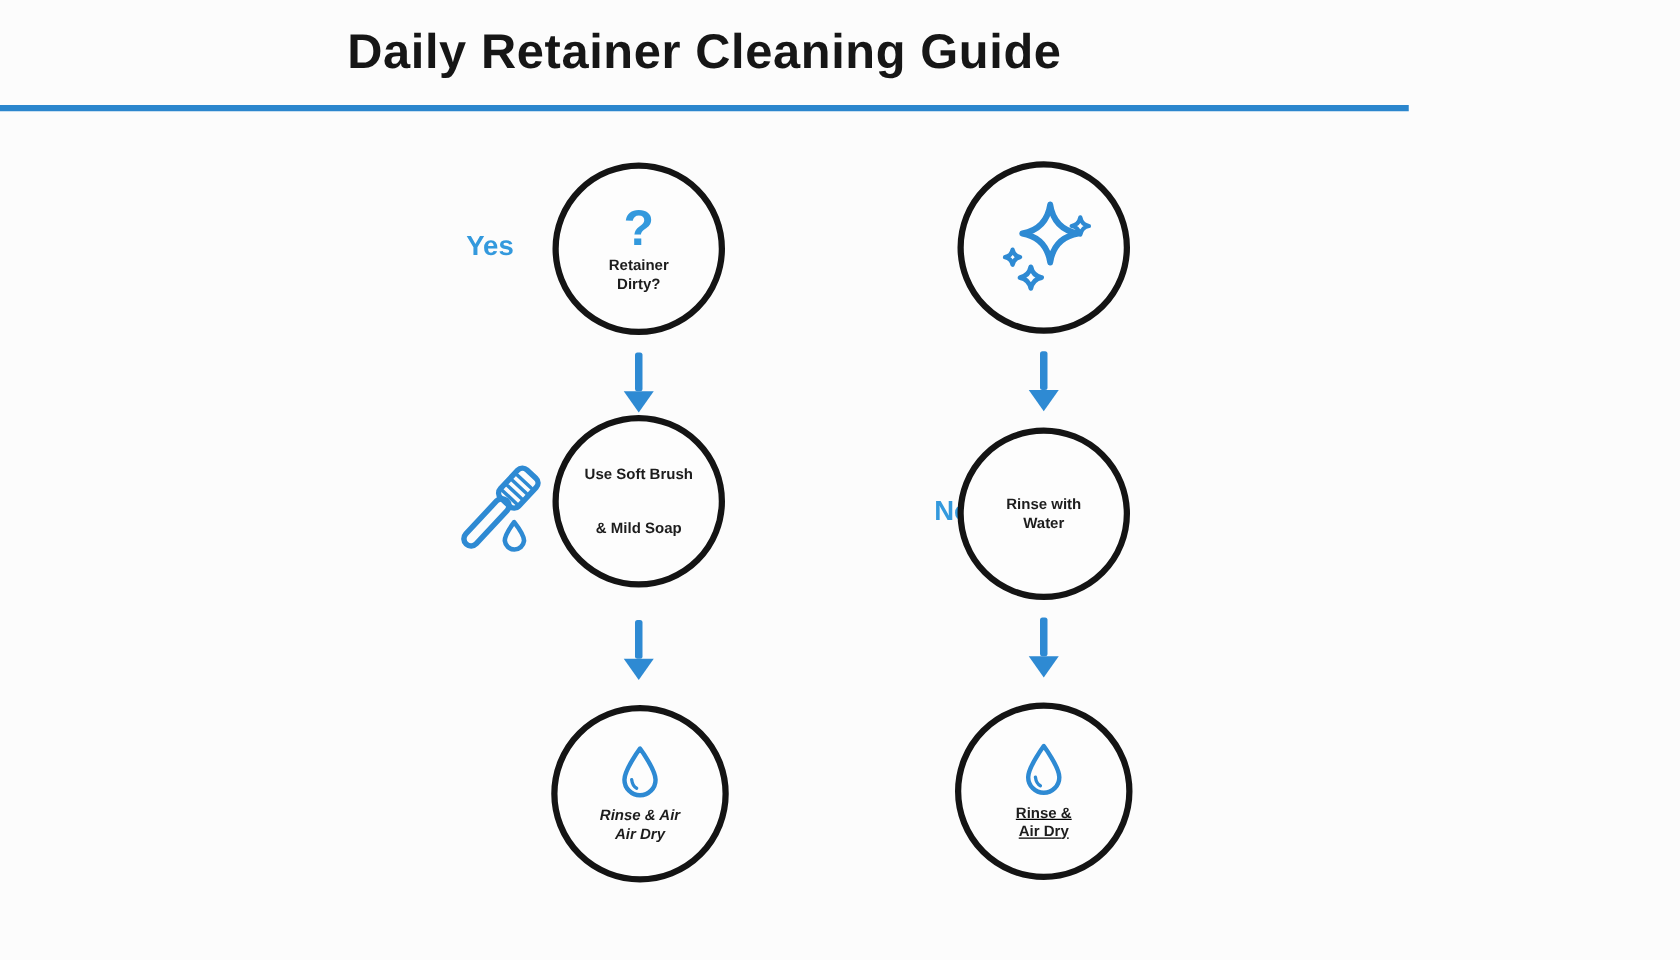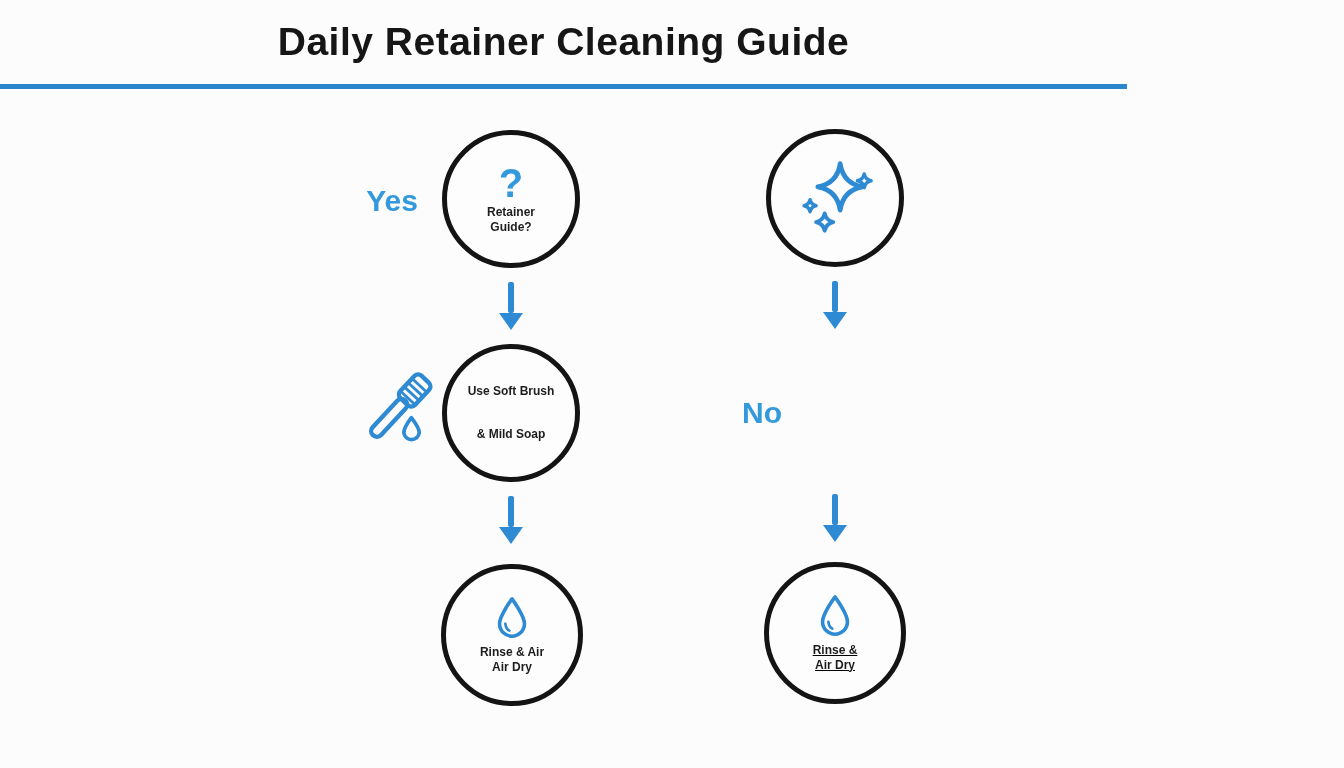--- a/index.html
+++ b/index.html
@@ -64,21 +64,21 @@
   .arrow .stem { width: 6px; height: 31px; background: var(--blue); border-radius: 2px; }
   .arrow .head {
     width: 0; height: 0;
     border-left: 12px solid transparent;
     border-right: 12px solid transparent;
     border-top: 17px solid var(--blue);
   }
 
   .branch-label {
     position: absolute;
-    font-size: 30px; font-weight: bold;
+    font-size: 22px; font-weight: bold;
     color: var(--blue-light);
     text-align: center;
   }
   #yes-label { left: 350px; top: 184px; width: 84px; }
   #no-label  { left: 724px; top: 396px; width: 76px; }
 
   .side-icon { position: absolute; }
   #toothbrush { left: 355px; top: 363px; }
 </style>
 </head>
@@ -88,39 +88,39 @@
 
   <div class="title">Daily Retainer Cleaning Guide</div>
   <div class="divider"></div>
 
   <div class="branch-label" id="yes-label">Yes</div>
   <div class="branch-label" id="no-label">No</div>
 
   <div class="node" style="left:442px; top:130px;">
     <div class="qmark">?</div>
     <div class="line">Retainer</div>
-    <div class="line">Guide?</div>
+    <div class="line">Dirty?</div>
   </div>
 
   <div class="arrow" style="left:499px; top:282px;">
     <div class="stem"></div>
       <div class="head"></div>
   </div>
 
-  <div class="node" style="left:442px; top:344px;gap:28px;">
+  <div class="node" style="left:442px; top:332px;gap:28px;">
     <div class="line">Use Soft Brush</div>
     <div class="line">&amp; Mild Soap</div>
   </div>
 
   <div class="arrow" style="left:499px; top:496px;">
     <div class="stem"></div>
       <div class="head"></div>
   </div>
 
-  <div class="node big" style="left:441px; top:564px;">
+  <div class="node big" style="left:441px; top:564px;font-style:italic;">
     <svg class="drop" width="32" height="43" viewBox="0 0 36 48" fill="none">
       <path d="M18 3 C18 3 4 22 4 31 A14 14 0 0 0 32 31 C32 22 18 3 18 3 Z" stroke="#2e8ad3" stroke-width="4" stroke-linejoin="round"></path>
       <path d="M10.5 31 C11 35 12.5 37.5 15 38.8" stroke="#2e8ad3" stroke-width="3" stroke-linecap="round"></path>
     </svg>
     <div class="line">Rinse &amp; Air</div>
     <div class="line">Air Dry</div>
   </div>
 
   <svg class="side-icon" id="toothbrush" width="88" height="90" viewBox="0 0 100 102" fill="none">
     <g transform="rotate(-47 50 48)" stroke="#2e8ad3" stroke-width="5" stroke-linejoin="round">
@@ -138,20 +138,24 @@
       <path d="M21 52 Q22.2 57.8 28 59 Q22.2 60.2 21 66 Q19.8 60.2 14 59 Q19.8 57.8 21 52 Z" stroke-width="4"></path>
       <path d="M38 68 Q39.7 76.3 48 78 Q39.7 79.7 38 88 Q36.3 79.7 28 78 Q36.3 76.3 38 68 Z" stroke-width="4.5"></path>
     </svg>
   </div>
 
   <div class="arrow" style="left:823px; top:281px;">
     <div class="stem"></div>
       <div class="head"></div>
   </div>
 
+  <div class="node" style="left:766px; top:342px;">
+    <div class="line">Rinse with</div>
+    <div class="line">Water</div>
+  </div>
 
   <div class="arrow" style="left:823px; top:494px;">
     <div class="stem"></div>
       <div class="head"></div>
   </div>
 
   <div class="node big" style="left:764px; top:562px;text-decoration:underline;">
     <svg class="drop" width="32" height="43" viewBox="0 0 36 48" fill="none">
       <path d="M18 3 C18 3 4 22 4 31 A14 14 0 0 0 32 31 C32 22 18 3 18 3 Z" stroke="#2e8ad3" stroke-width="4" stroke-linejoin="round"></path>
       <path d="M10.5 31 C11 35 12.5 37.5 15 38.8" stroke="#2e8ad3" stroke-width="3" stroke-linecap="round"></path>

